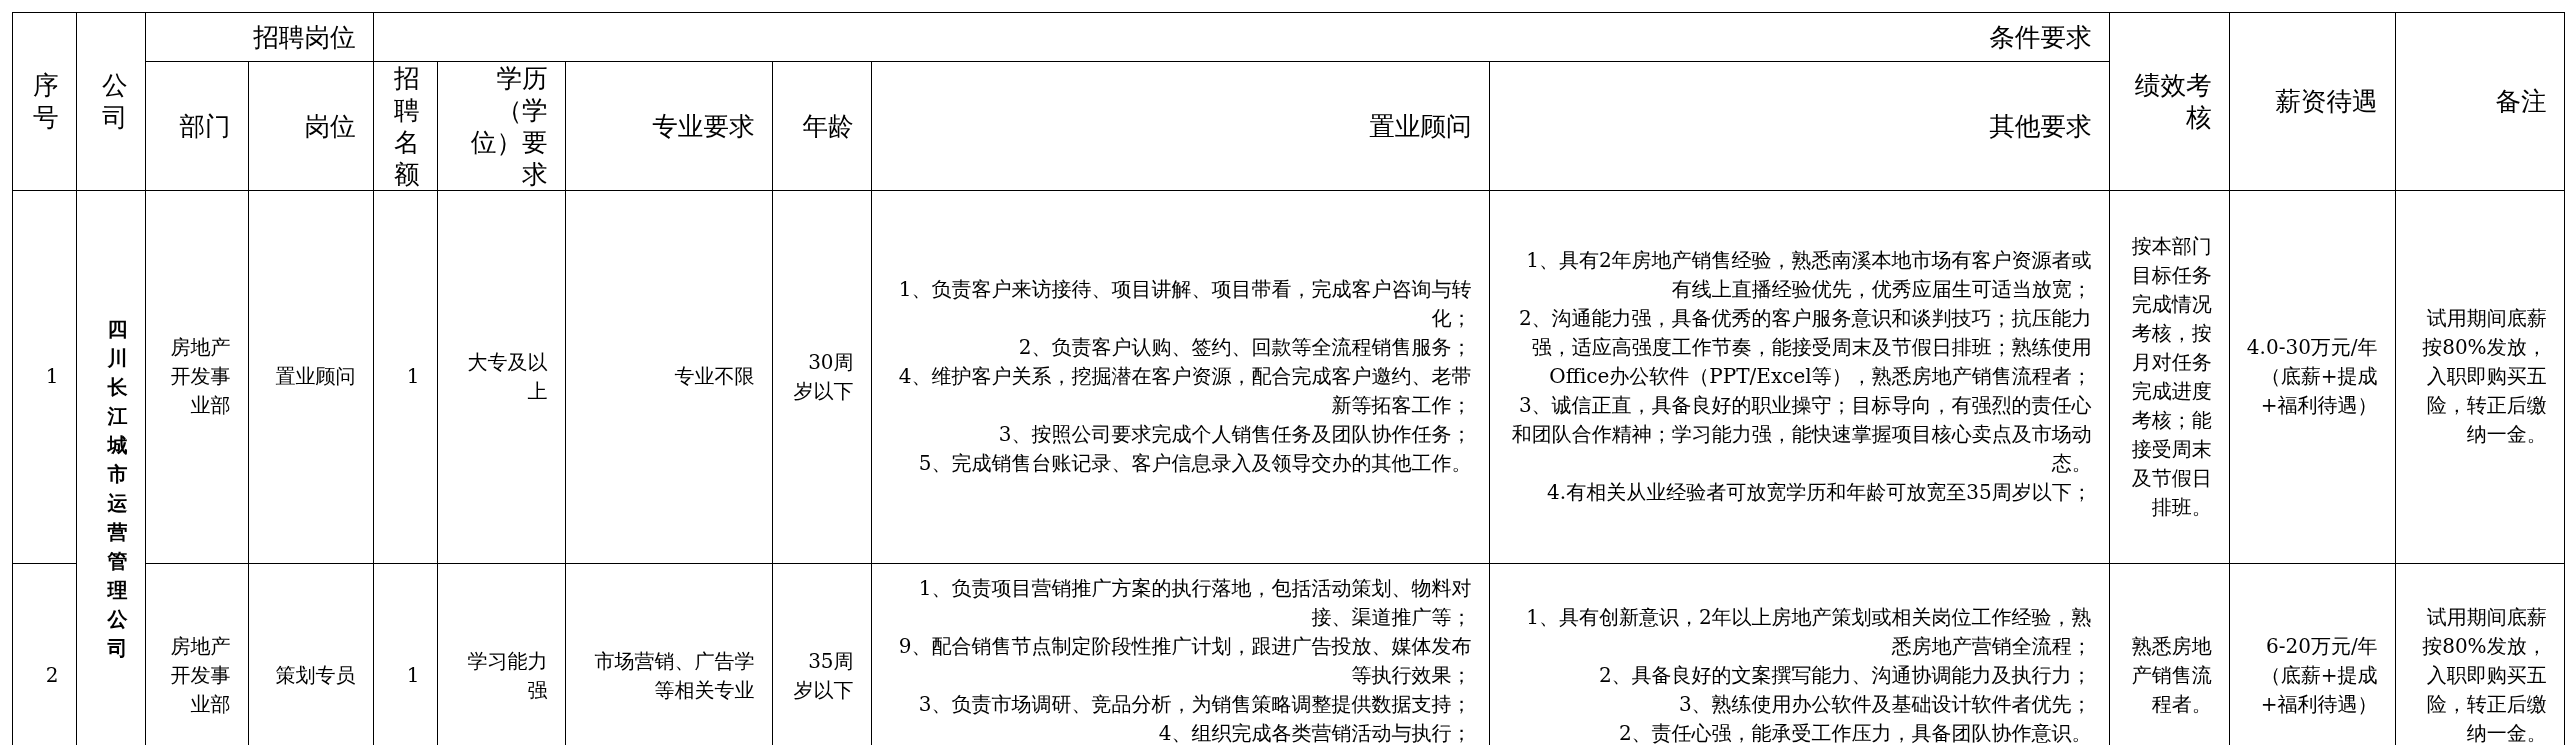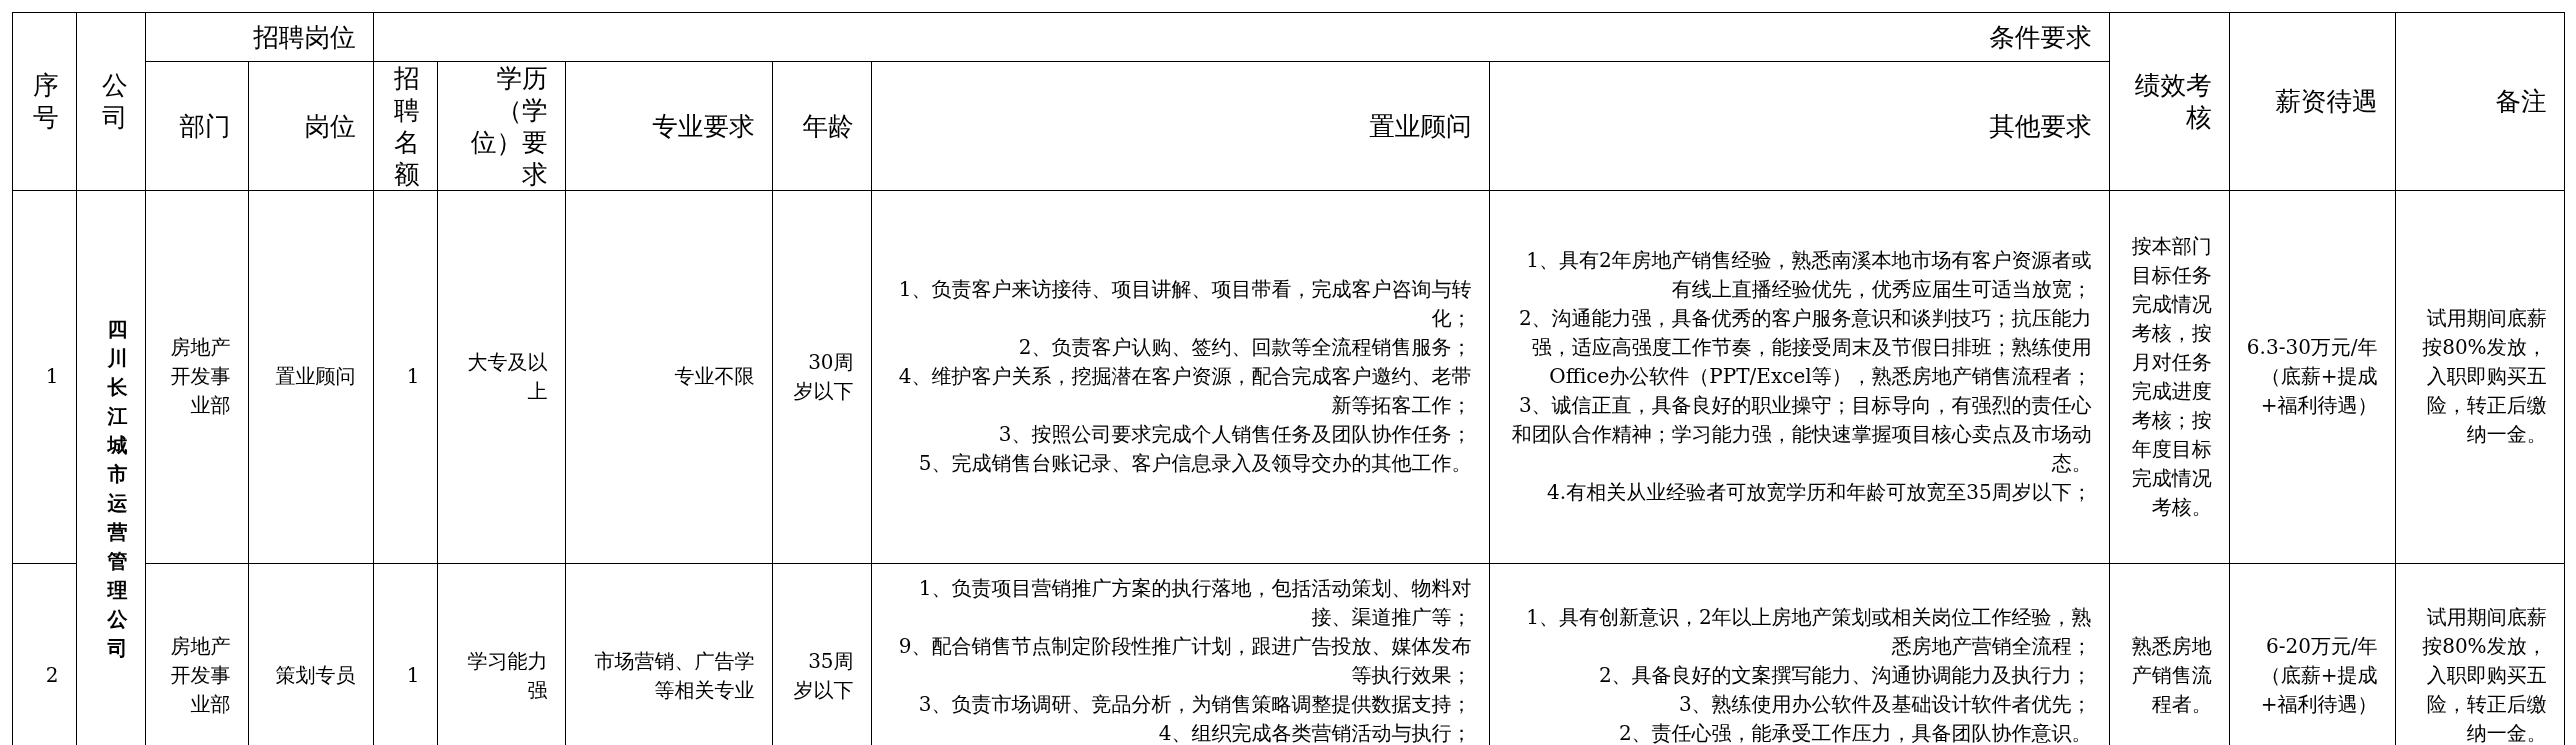--- a/index.html
+++ b/index.html
@@ -87,22 +87,22 @@
       <span class="list-item">4、维护客户关系，挖掘潜在客户资源，配合完成客户邀约、老带新等拓客工作；</span>
       <span class="list-item">3、按照公司要求完成个人销售任务及团队协作任务；</span>
       <span class="list-item">5、完成销售台账记录、客户信息录入及领导交办的其他工作。</span>
     </td>
     <td class="left">
       <span class="list-item">1、具有2年房地产销售经验，熟悉南溪本地市场有客户资源者或有线上直播经验优先，优秀应届生可适当放宽；</span>
       <span class="list-item">2、沟通能力强，具备优秀的客户服务意识和谈判技巧；抗压能力强，适应高强度工作节奏，能接受周末及节假日排班；熟练使用Office办公软件（PPT/Excel等），熟悉房地产销售流程者；</span>
       <span class="list-item">3、诚信正直，具备良好的职业操守；目标导向，有强烈的责任心和团队合作精神；学习能力强，能快速掌握项目核心卖点及市场动态。</span>
       <span class="list-item">4.有相关从业经验者可放宽学历和年龄可放宽至35周岁以下；</span>
     </td>
-    <td class="left">按本部门目标任务完成情况考核，按月对任务完成进度考核；按年度目标完成情况考核。</td>
-    <td>6.3-30万元/年（底薪+提成+福利待遇）</td>
+    <td class="left">按本部门目标任务完成情况考核，按月对任务完成进度考核；能接受周末及节假日排班。</td>
+    <td>4.0-30万元/年（底薪+提成+福利待遇）</td>
     <td>试用期间底薪按80%发放，入职即购买五险，转正后缴纳一金。</td>
   </tr>
 
   <tr class="r2">
     <td>2</td>
     <td>房地产开发事业部</td>
     <td>策划专员</td>
     <td>1</td>
     <td>学习能力强</td>
     <td>市场营销、广告学等相关专业</td>

